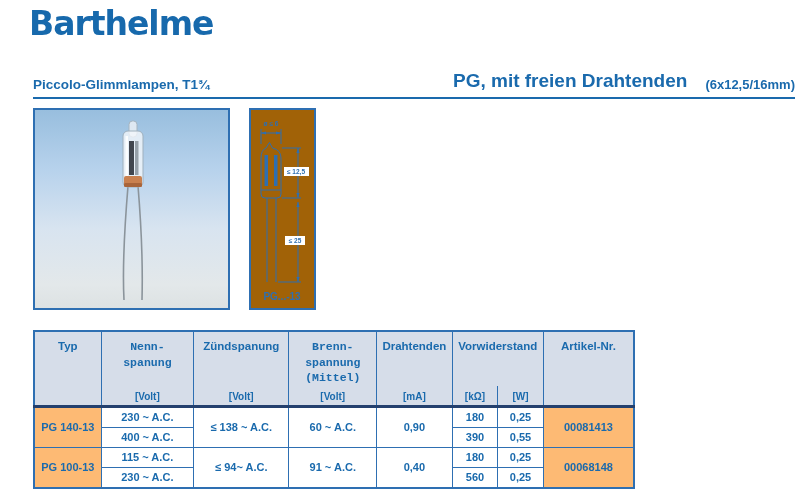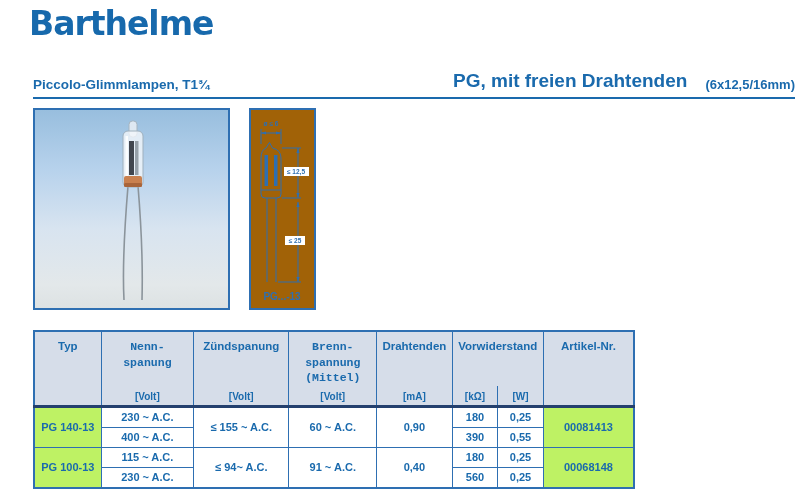--- a/index.html
+++ b/index.html
@@ -29,21 +29,21 @@
   table.spec{position:absolute;left:33px;top:330px;width:602px;border-collapse:collapse;
              table-layout:fixed;border:2px solid #2e6fb2;color:#1a6aad;}
   .spec th,.spec td{border:1px solid #2e6fb2;text-align:center;padding:0;}
   thead th{background:#d6dde9;}
   tr.titles th{border-bottom:none;vertical-align:top;padding-top:7px;height:44px;
                font-size:11.5px;font-weight:bold;line-height:1.35;}
   tr.units th{border-top:none;height:16px;font-weight:bold;font-size:10px;
               vertical-align:bottom;padding-bottom:3px;}
   tr.units th,tr.titles th[rowspan]{border-bottom:3px solid #24406e;}
   tbody td{height:19px;font-size:11px;font-weight:bold;margin-left:27px;}
-  td.shade{background:#bef264;}
+  td.shade{background:#fdba74;}
   .ml{white-space:pre-line;font-family:Liberation Mono, monospace;}
 </style>
 </head>
 <body>
 
 <div class="logo">Barthelme</div>
 
 <div class="subheader">
   <span class="sh-left">Piccolo-Glimmlampen, T1¾</span>
   <span class="sh-right">PG, mit freien Drahtenden</span>
@@ -129,21 +129,21 @@
       <th>[Volt]</th>
       <th>[mA]</th>
       <th>[kΩ]</th>
       <th>[W]</th>
     </tr>
   </thead>
   <tbody>
     <tr>
       <td class="shade" rowspan="2">PG 140-13</td>
       <td>230 ~ A.C.</td>
-      <td rowspan="2">≤ 155 ~ A.C.</td>
+      <td rowspan="2">≤ 138 ~ A.C.</td>
       <td rowspan="2">60 ~ A.C.</td>
       <td rowspan="2">0,90</td>
       <td>180</td>
       <td>0,25</td>
       <td class="shade" rowspan="2">00081413</td>
     </tr>
     <tr>
       <td>400 ~ A.C.</td>
       <td>390</td>
       <td>0,55</td>

